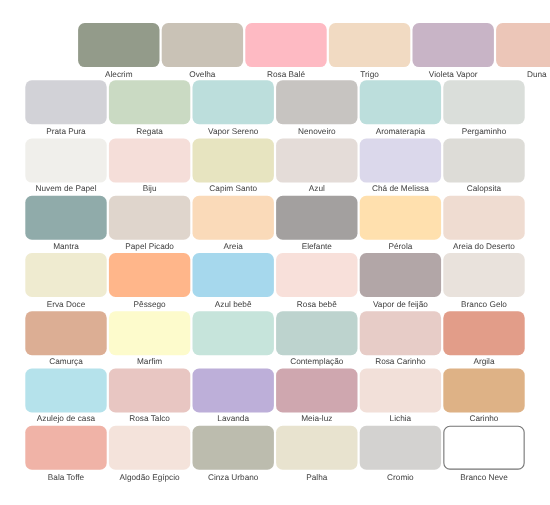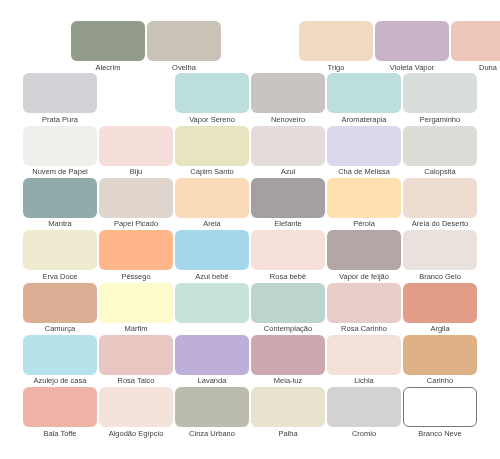--- a/index.html
+++ b/index.html
@@ -62,37 +62,45 @@
 <div id="palette-grid">
     <div class="palette-row" style="top: 0px; margin-left: 48px;">
       <div class="swatch-cell" style="left: 0px;">
         <div class="swatch-chip" style="background: rgb(147, 155, 138);"></div>
         <div class="swatch-label" style="color: rgb(65, 65, 65);">Alecrim</div>
       </div>
       <div class="swatch-cell" style="left: 76px;">
         <div class="swatch-chip" style="background: rgb(201, 194, 182);"></div>
         <div class="swatch-label" style="color: rgb(65, 65, 65);">Ovelha</div>
       </div>
+      <div class="swatch-cell" style="left: 152px;">
+        <div class="swatch-chip" style="background: rgb(254, 186, 195);"></div>
+        <div class="swatch-label" style="color: rgb(65, 65, 65);">Rosa Balé</div>
+      </div>
       <div class="swatch-cell" style="left: 228px;">
         <div class="swatch-chip" style="background: rgb(241, 218, 194);"></div>
         <div class="swatch-label" style="color: rgb(65, 65, 65);">Trigo</div>
       </div>
       <div class="swatch-cell" style="left: 304px;">
         <div class="swatch-chip" style="background: rgb(200, 180, 198);"></div>
         <div class="swatch-label" style="color: rgb(65, 65, 65);">Violeta Vapor</div>
       </div>
       <div class="swatch-cell" style="left: 380px;">
         <div class="swatch-chip" style="background: rgb(236, 198, 184);"></div>
         <div class="swatch-label" style="color: rgb(65, 65, 65);">Duna</div>
       </div>
     </div>
     <div class="palette-row" style="top: 52.3px;">
       <div class="swatch-cell" style="left: 0px;">
         <div class="swatch-chip" style="background: rgb(210, 210, 215);"></div>
         <div class="swatch-label" style="color: rgb(65, 65, 65);">Prata Pura</div>
+      </div>
+      <div class="swatch-cell" style="left: 76px;">
+        <div class="swatch-chip" style="background: rgb(202, 218, 195);"></div>
+        <div class="swatch-label" style="color: rgb(65, 65, 65);">Regata</div>
       </div>
       <div class="swatch-cell" style="left: 152px;">
         <div class="swatch-chip" style="background: rgb(188, 222, 220);"></div>
         <div class="swatch-label" style="color: rgb(65, 65, 65);">Vapor Sereno</div>
       </div>
       <div class="swatch-cell" style="left: 228px;">
         <div class="swatch-chip" style="background: rgb(199, 196, 193);"></div>
         <div class="swatch-label" style="color: rgb(65, 65, 65);">Nenoveiro</div>
       </div>
       <div class="swatch-cell" style="left: 304px;">

